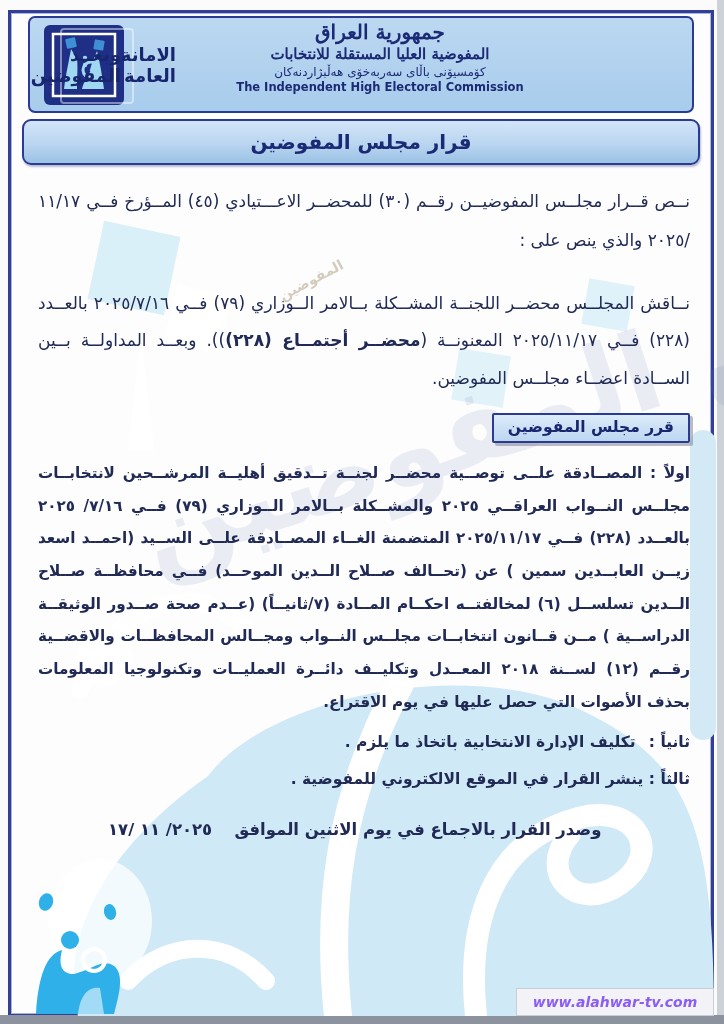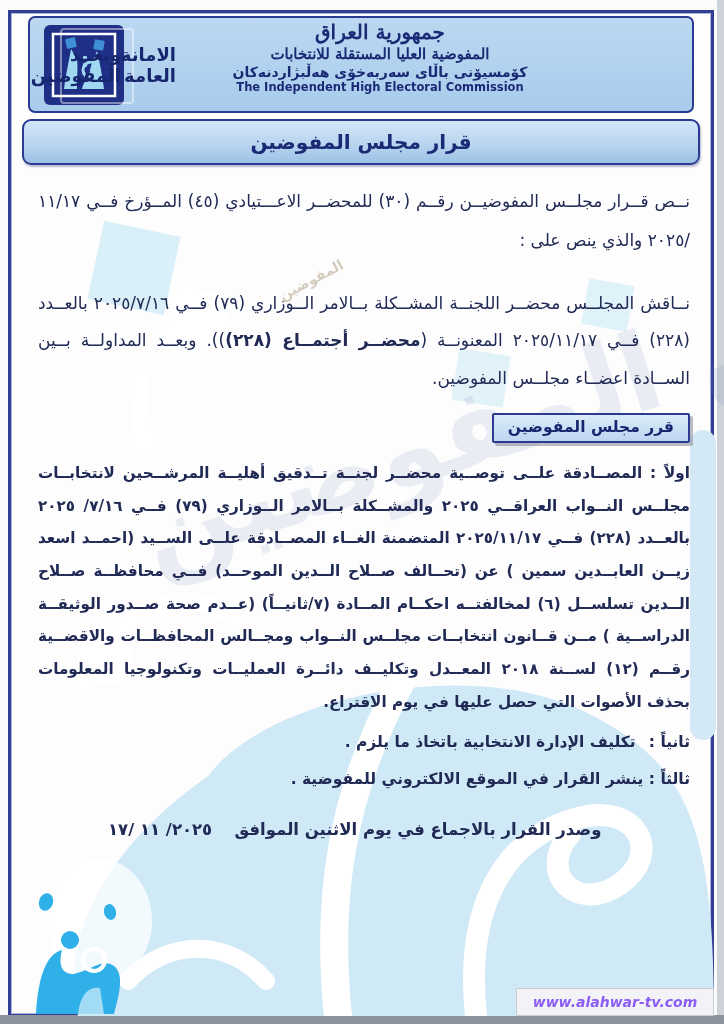--- a/index.html
+++ b/index.html
@@ -39,21 +39,21 @@
     border:2px solid #2c3b92;border-radius:7px;z-index:3;
   }
   .hdr-logo{position:absolute;right:568px;left:auto;top:7px;width:80px;height:80px;}
   .hdr-logo svg{display:block;}
   .hdr-center{
     position:absolute;left:150px;top:2px;width:400px;height:90px;
     text-align:center;color:#1b2a75;z-index:4;
   }
   .hdr-c1{font-family:"DejaVu Serif", serif;font-weight:bold;font-size:20px;line-height:24px;}
   .hdr-c2{font-family:"DejaVu Serif", serif;font-weight:bold;font-size:15px;line-height:20px;}
-  .hdr-c3{font-weight:bold;font-size:14px;line-height:16px;}
+  .hdr-c3{font-weight:normal;font-size:12px;line-height:16px;}
   .hdr-c4{font-weight:bold;font-size:11.5px;line-height:15px;direction:ltr;}
   .hdr-right{
     position:absolute;left:8px;top:8px;width:138px;height:78px;
     display:flex;flex-direction:row;justify-content:space-around;align-items:center;
     font-weight:bold;font-size:18px;color:#17266e;z-index:4;
   }
   .hdr-ghost{
     position:absolute;left:30px;top:10px;width:70px;height:72px;
     border:2px solid rgba(255,255,255,.45);border-radius:4px;z-index:3;
   }

